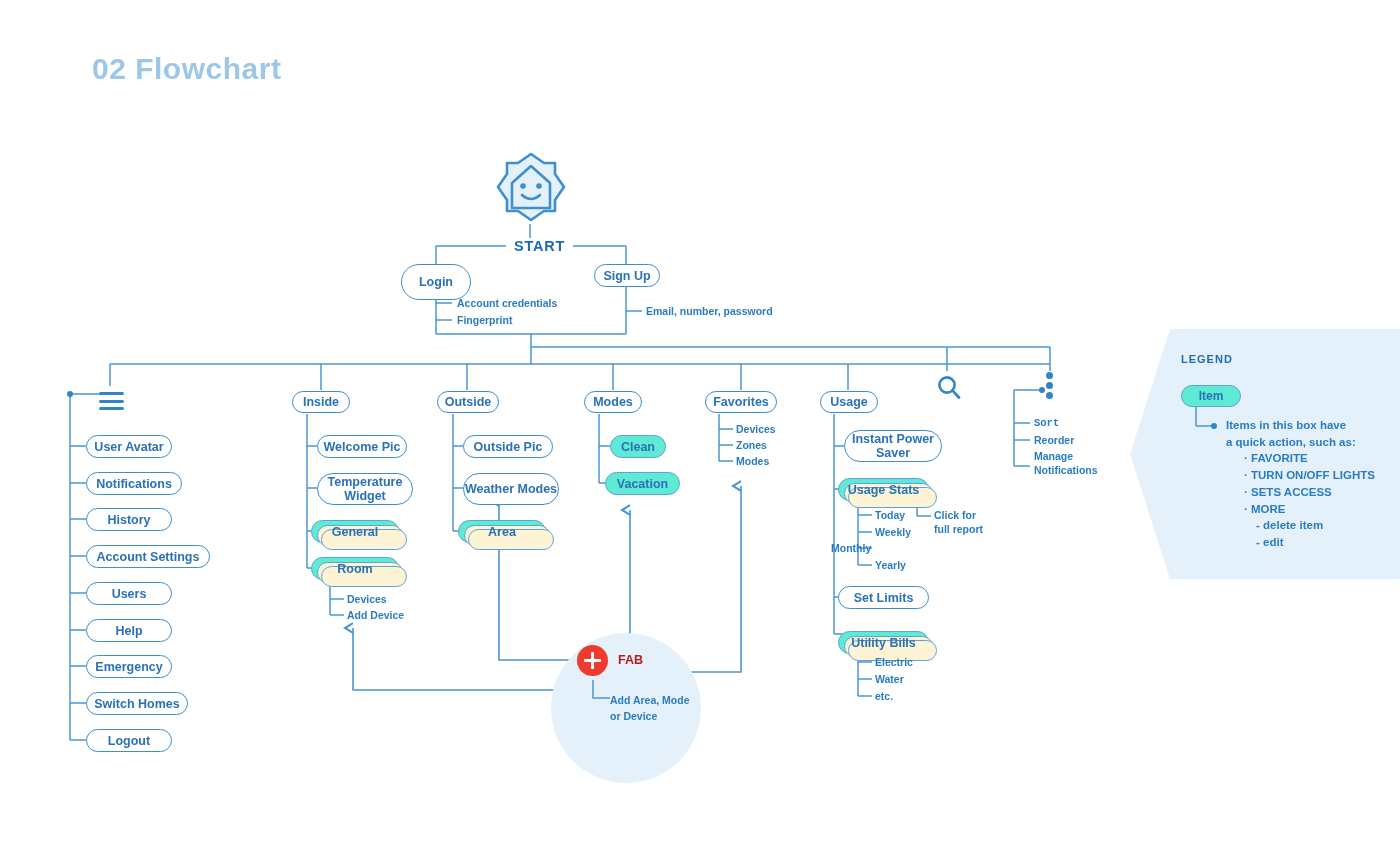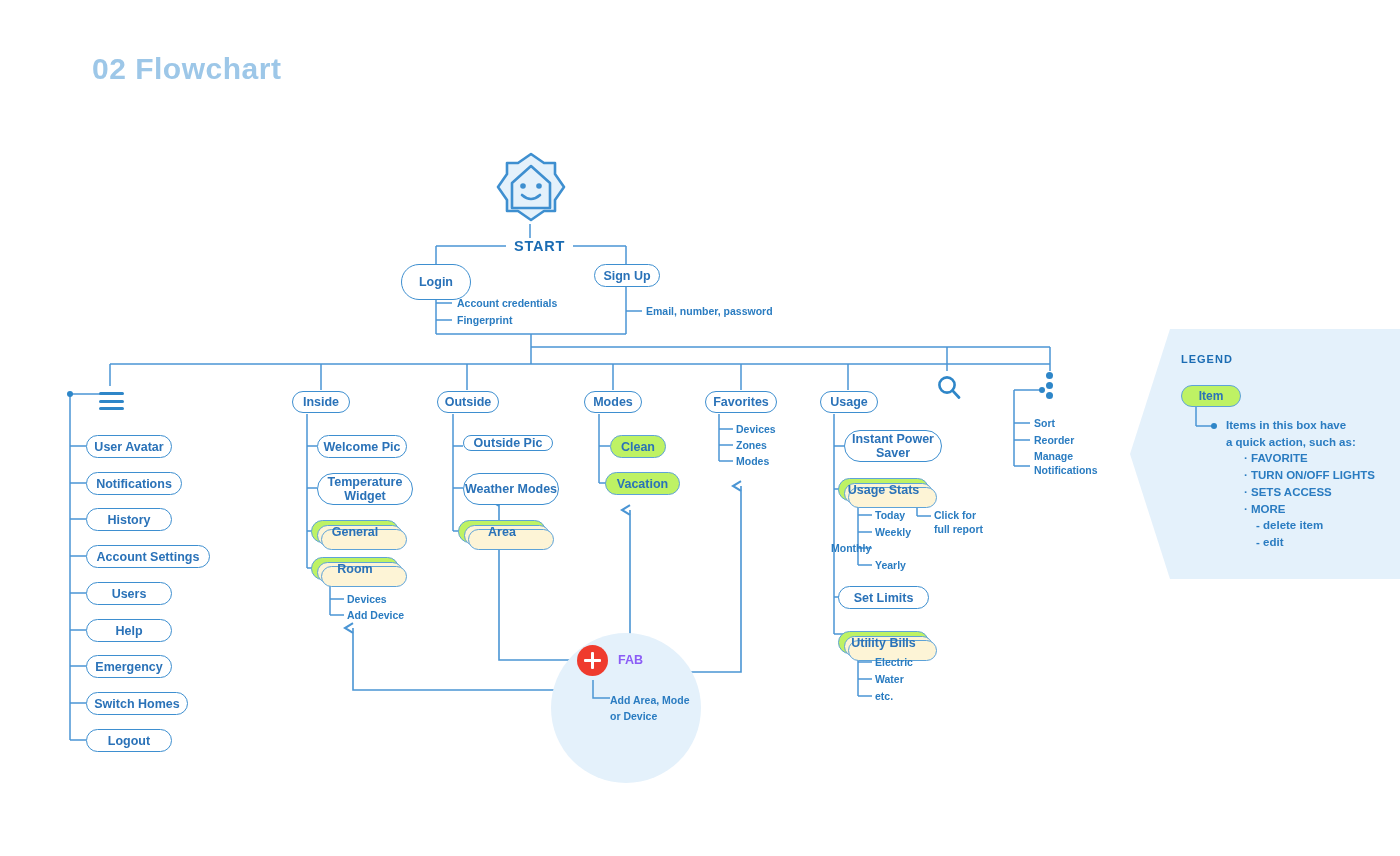--- a/index.html
+++ b/index.html
@@ -46,21 +46,21 @@
     box-sizing:border-box;
     border:1.6px solid #3E8FD0;
     border-radius:40px;
     background:#ffffff;
     color:#2A72B8;
     font-size:12.5px;font-weight:bold;
     display:flex;align-items:center;justify-content:center;
     text-align:center;line-height:14px;
     z-index:3;
   }
-  .pill.yellow{background:#bef264;border-color:#5EA3D8;}
+  .pill.yellow{background:#5eead4;border-color:#5EA3D8;}
   
   .stack::before, .stack::after{
     content:"";position:absolute;box-sizing:border-box;
     border:1.6px solid #5EA3D8;border-radius:40px;
     background:#FDF4D6;z-index:-1;
   }
   .stack::before{left:5px;top:4px;right:-5px;bottom:-4px;}
   .stack::after{left:9px;top:8px;right:-9px;bottom:-8px;}
 
   
@@ -101,21 +101,21 @@
     border-radius:50%;background:#E4F1FB;z-index:1;
   }
   .fab-dot{
     position:absolute;left:577px;top:645px;width:31px;height:31px;border-radius:50%;
     background:#EF3B2D;z-index:3;
   }
   .fab-dot .plus-h{position:absolute;left:7px;top:14px;width:17px;height:3.4px;background:#fff;border-radius:1px;}
   .fab-dot .plus-v{position:absolute;left:13.8px;top:7px;width:3.4px;height:17px;background:#fff;border-radius:1px;}
   .fab-label{
     position:absolute;left:618px;top:653px;
-    font-size:12.5px;font-weight:bold;color:#8b5cf6;z-index:3;text-align:right;
+    font-size:12.5px;font-weight:bold;color:#b91c1c;z-index:3;text-align:right;
   }
   .fab-sub{
     position:absolute;left:610px;top:692px;width:80px;
     font-size:10.5px;font-weight:bold;color:#2A7CC1;line-height:16px;z-index:3;
   }
 
   
   .house-icon{position:absolute;left:494px;top:150px;width:74px;height:74px;z-index:3;}
 </style>
 </head>
@@ -294,21 +294,21 @@
 
   <div class="pill" style="left:292px;top:391px;width:58px;height:22px;">Inside</div>
   <div class="pill" style="left:317px;top:435px;width:90px;height:23px;">Welcome Pic</div>
   <div class="pill" style="left:317px;top:473px;width:96px;height:32px;">Temperature Widget</div>
   <div class="pill yellow stack" style="left:311px;top:520px;width:88px;height:23px;">General</div>
   <div class="pill yellow stack" style="left:311px;top:557px;width:88px;height:23px;">Room</div>
   <div class="leaf" style="left:347px;top:593px;">Devices</div>
   <div class="leaf" style="left:347px;top:609px;">Add Device</div>
 
   <div class="pill" style="left:437px;top:391px;width:62px;height:22px;">Outside</div>
-  <div class="pill" style="left:463px;top:435px;width:90px;height:16px;">Outside Pic</div>
+  <div class="pill" style="left:463px;top:435px;width:90px;height:23px;">Outside Pic</div>
   <div class="pill" style="left:463px;top:473px;width:96px;height:32px;">Weather Modes</div>
   <div class="pill yellow stack" style="left:458px;top:520px;width:88px;height:23px;">Area</div>
 
   <div class="pill" style="left:584px;top:391px;width:58px;height:22px;">Modes</div>
   <div class="pill yellow" style="left:610px;top:435px;width:56px;height:23px;">Clean</div>
   <div class="pill yellow" style="left:605px;top:472px;width:75px;height:23px;">Vacation</div>
 
   <div class="pill" style="left:705px;top:391px;width:72px;height:22px;">Favorites</div>
   <div class="leaf" style="left:736px;top:423px;">Devices</div>
   <div class="leaf" style="left:736px;top:439px;">Zones</div>
@@ -332,21 +332,21 @@
   <svg class="search-icon" viewBox="0 0 26 26">
     <circle cx="11" cy="11" r="7.6" fill="none" stroke="#2E86C8" stroke-width="2.6"></circle>
     <line x1="16.6" y1="16.6" x2="23" y2="23.5" stroke="#2E86C8" stroke-width="2.8" stroke-linecap="round"></line>
   </svg>
 
   <div class="kebab">
     <i></i>
       <i></i>
       <i></i>
   </div>
-  <div class="leaf" style="left:1034px;top:417px;">Sort</div>
+  <div class="leaf" style="left:1034px;top:417px;font-family:Liberation Mono, monospace;">Sort</div>
   <div class="leaf" style="left:1034px;top:434px;">Reorder</div>
   <div class="leaf wrap" style="left:1034px;top:450px;width:76px;">Manage Notifications</div>
 
   <div class="fab-halo"></div>
   <div class="fab-dot">
     <span class="plus-h"></span>
       <span class="plus-v"></span>
   </div>
   <div class="fab-label">FAB</div>
   <div class="fab-sub">Add Area, Mode or Device</div>

